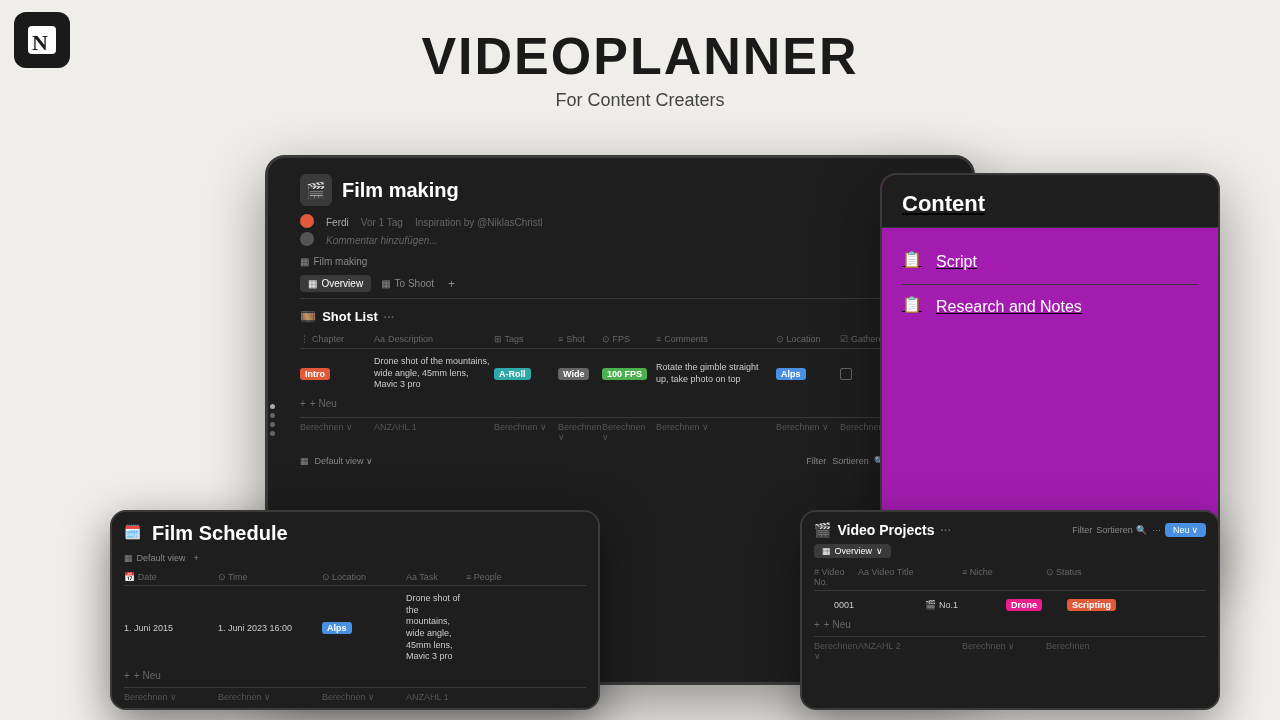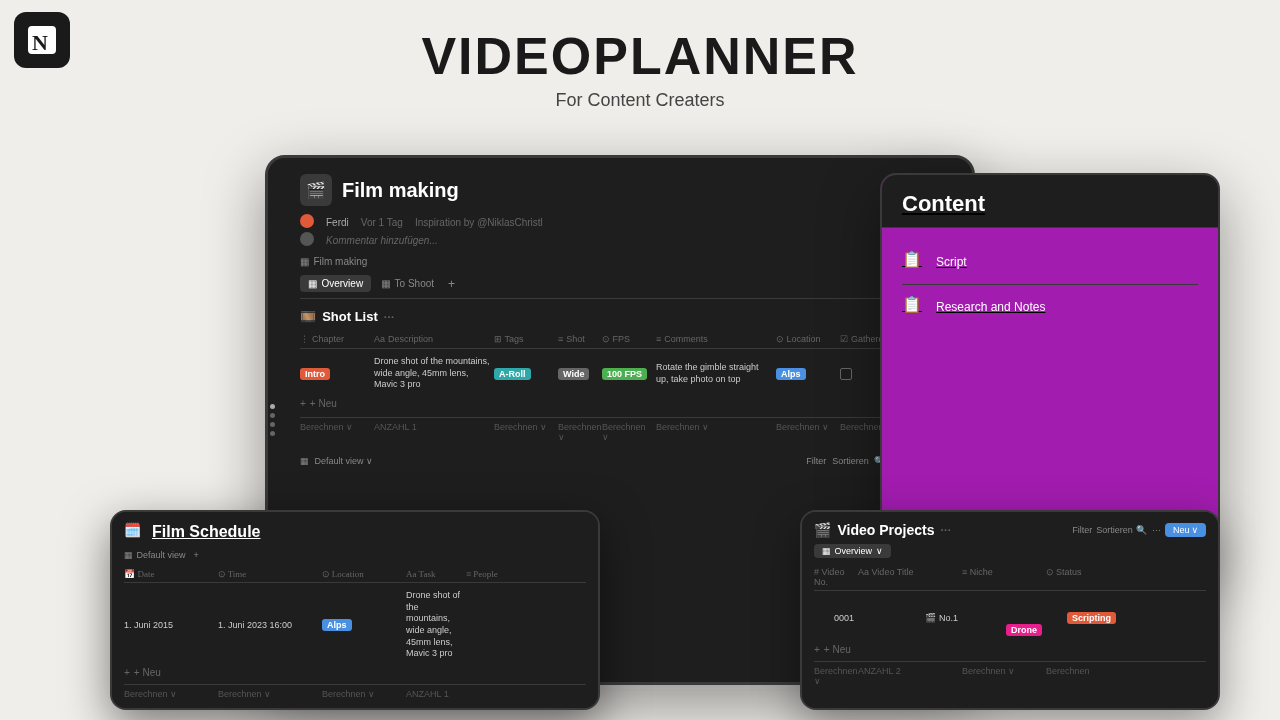--- a/index.html
+++ b/index.html
@@ -252,21 +252,21 @@
       padding: 1px 5px;
       border-radius: 3px;
       font-size: 9px;
       font-weight: 600;
       color: #fff;
     }
     .badge-orange { background: #e05a3a; }
     .badge-teal { background: #2ea8a8; text-align: right; }
     .badge-green { background: #4caf50; }
     .badge-blue { background: #4a90e2; }
-    .badge-pink { background: #e91e8c; margin-top: 25px; }
+    .badge-pink { background: #e91e8c; }
     .badge-gray { background: #666; }
     .checkbox-empty {
       width: 12px;
       height: 12px;
       border: 1px solid #666;
       border-radius: 2px;
     }
     .add-new-row {
       font-size: 10px;
       color: #666;
@@ -314,21 +314,21 @@
     }
     .right-panel-item:last-child {
       border-bottom: none;
     }
     .right-item-icon {
       width: 24px;
       height: 24px;
       font-size: 16px;
     }
     .right-item-text {
-      font-size: 12px;
+      font-size: 16px;
       color: #fff;
       font-weight: 500;
     }
 
     
     .small-tablet-inner {
       background: #1e1e1e;
       height: 100%;
       padding: 10px 12px;
     }
@@ -337,35 +337,33 @@
       align-items: center;
       gap: 8px;
       margin-bottom: 8px;
     }
     .small-icon {
       width: 20px;
       height: 20px;
       font-size: 14px;
     }
     .small-title {
-      font-size: 16px;
+      font-size: 20px;
       font-weight: 700;
       color: #fff;
-      text-decoration: underline;
     }
     .small-table-header {
       display: grid;
       grid-template-columns: 90px 100px 80px 1fr 120px;
       gap: 4px;
       font-size: 9px;
       color: #666;
       padding: 3px 0;
       border-bottom: 1px solid #3a3a3a;
       margin-bottom: 4px;
-      font-family: Liberation Serif, serif;
     }
     .small-table-row {
       display: grid;
       grid-template-columns: 90px 100px 80px 1fr 120px;
       gap: 4px;
       font-size: 9px;
       color: #ccc;
       padding: 3px 0;
       align-items: center;
     }

